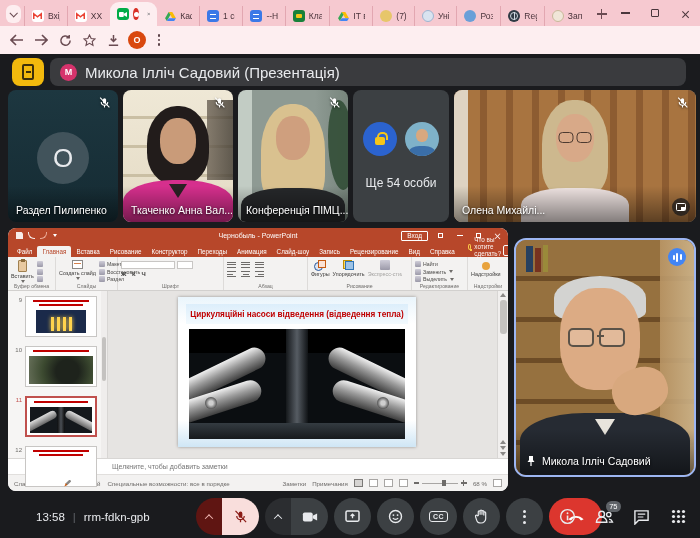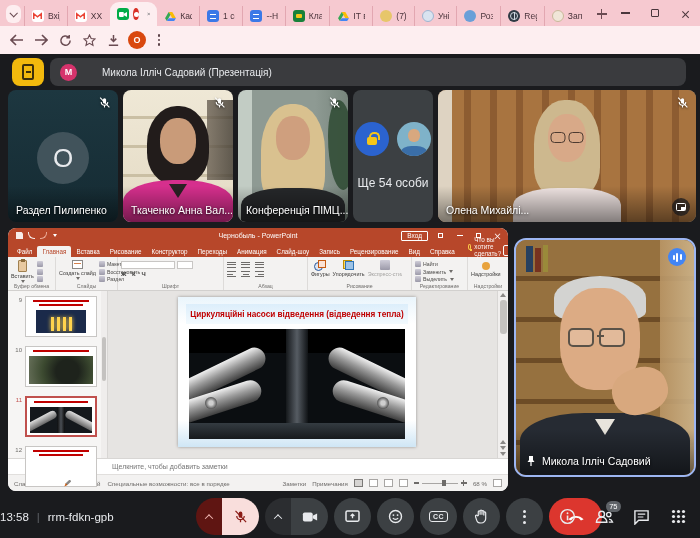--- a/index.html
+++ b/index.html
@@ -47,21 +47,21 @@
   .urltext { font-size:10.5px; color:#3a272c; }
   .avatarO { width:18px; height:18px; border-radius:50%; background:#d9480f; color:#fff; font-size:9px; font-weight:bold; display:flex; align-items:center; justify-content:center; }
   .kebab { width:14px; height:18px; display:flex; flex-direction:column; align-items:center; justify-content:center; gap:2px; }
   .kebab i { width:2.5px; height:2.5px; border-radius:50%; background:#5a4147; display:block; }
   
   .ext-btn { position:absolute; left:12px; top:58px; width:32px; height:28px; border-radius:8px; background:#f2b90d; display:flex; align-items:center; justify-content:center; }
   .door { width:12px; height:16px; border:2px solid #3c300b; border-radius:2px; position:relative; }
   .door:before { content:""; position:absolute; left:1.5px; top:5px; width:5px; height:1.8px; background:#3c300b; }
   .banner-pill { position:absolute; left:50px; top:58px; width:636px; height:28px; background:#3a3b3e; border-radius:8px; display:flex; align-items:center; padding:0 10px; gap:8px; }
   .banner-av { width:17px; height:17px; border-radius:50%; background:#d6336c; color:#fff; font-size:9px; font-weight:bold; display:flex; align-items:center; justify-content:center; }
-  .banner-text { color:#e8eaed; font-size:10px;margin-left:17px; }
+  .banner-text { color:#e8eaed; font-size:15px; }
   
   .tiles { position:absolute; left:8px; top:90px; width:688px; height:132px; display:flex; gap:5px; }
   .tile { position:relative; height:132px; border-radius:8px; overflow:hidden; background:#3c4043; flex:0 0 auto; }
   .tname { position:absolute; left:8px; bottom:6px; color:#fff; font-size:10.5px; text-shadow:0 1px 3px rgba(0,0,0,.9); z-index:5; white-space:nowrap; }
   .shade { position:absolute; left:0; right:0; bottom:0; height:36px; background:linear-gradient(transparent, rgba(0,0,0,.45)); z-index:2; }
   .micoff { position:absolute; top:6px; right:7px; width:13px; height:13px; z-index:5; filter:drop-shadow(0 1px 1px rgba(0,0,0,.6)); }
   .art { position:absolute; inset:0; }
   
   .t1 { background:linear-gradient(#1d3740,#152b33); }
   .t1 .circ { position:absolute; left:50%; top:42px; transform:translateX(-50%); width:52px; height:52px; border-radius:50%; background:#41535b; display:flex; align-items:center; justify-content:center; color:#e8eaed; font-size:26px; font-weight:300; }
@@ -228,21 +228,21 @@
   .sp-hand { position:absolute; left:96px; top:128px; width:56px; height:46px; background:#d8a87e; border-radius:45%; transform:rotate(-18deg); }
   .sp-body { position:absolute; left:50%; bottom:-10px; transform:translateX(-50%); width:170px; height:72px; background:#262b33; border-radius:38% 38% 0 0; }
   .sp-collar { position:absolute; left:50%; bottom:40px; transform:translateX(-50%); width:0; height:0; border-left:10px solid transparent; border-right:10px solid transparent; border-top:16px solid #e8e4dc; }
   .sp-shade { position:absolute; left:0; right:0; bottom:0; height:46px; background:linear-gradient(transparent,rgba(0,0,0,.5)); }
   .sp-name { position:absolute; left:10px; bottom:8px; display:flex; align-items:center; gap:6px; color:#fff; font-size:10.5px; text-shadow:0 1px 3px rgba(0,0,0,.9); }
   .audioind { position:absolute; top:8px; right:8px; width:18px; height:18px; border-radius:50%; background:#4285f4; display:flex; align-items:center; justify-content:center; gap:1.5px; }
   .audioind i { width:2px; background:#fff; border-radius:1px; display:block; }
   .audioind i:nth-child(1){height:5px;} .audioind i:nth-child(2){height:9px;} .audioind i:nth-child(3){height:6px;}
   
   .bbar { position:absolute; left:0; top:495px; width:700px; height:43px; background:#1a1b1e; display:flex; align-items:center; }
-  .binfo { display:flex; align-items:center; gap:8px; color:#e8eaed; font-size:11.5px; }
+  .binfo { display:flex; align-items:center; gap:8px; margin-left:36px; color:#e8eaed; font-size:11.5px; }
   .bsep { color:#5f6368; }
   .controls { position:absolute; left:196px; top:3px; display:flex; align-items:center; gap:6px; }
   .splitL { width:26px; height:37px; border-radius:19px 0 0 19px; display:flex; align-items:center; justify-content:center; }
   .splitR { width:37px; height:37px; border-radius:0 19px 19px 0; display:flex; align-items:center; justify-content:center; }
   .mic-l { background:#5f1512; } .mic-r { background:#f9dedc; }
   .cam-l { background:#2b2d30; } .cam-r { background:#3c4043; }
   .chevup { width:6px; height:6px; border-left:1.6px solid #e8eaed; border-top:1.6px solid #e8eaed; transform:rotate(45deg) translate(1px,1px); }
   .chevup.red { border-color:#f2b8b5; }
   .roundbtn { width:37px; height:37px; border-radius:50%; background:#3c4043; display:flex; align-items:center; justify-content:center; }
   .endcall { width:53px; height:37px; border-radius:19px; background:#dc362e; display:flex; align-items:center; justify-content:center; }
@@ -452,21 +452,21 @@
       </div>
       <div class="shade"></div>
       <svg class="micoff" viewBox="0 0 24 24">
           <rect x="9" y="4" width="6" height="10" rx="3" fill="#fff"></rect>
           <path d="M6 11a6 6 0 0 0 12 0M12 17v4" stroke="#fff" stroke-width="2" fill="none"></path>
           <path d="M4 3l17 18" stroke="#fff" stroke-width="2"></path>
         </svg>
       <span class="tname">Конференція ПІМЦ...</span>
     </div>
 
-    <div class="tile t5" style="width:80px">
+    <div class="tile t5" style="width:96px">
       <div class="avrow">
         <div class="av av-lock">
             <span class="lockic"></span>
           </div>
         <div class="av av-photo">
             <div class="pface"></div>
             <div class="pbody"></div>
           </div>
       </div>
       <div class="more-label">Ще 54 особи</div>

